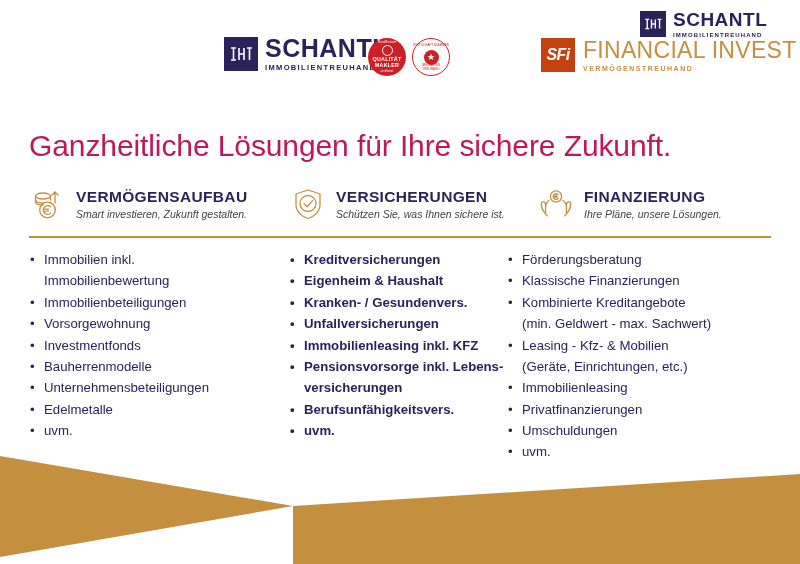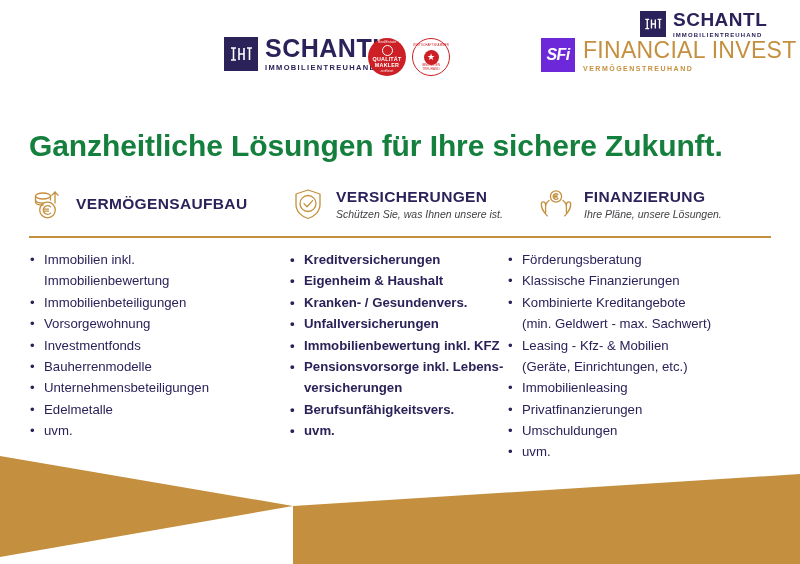--- a/index.html
+++ b/index.html
@@ -136,21 +136,21 @@
   
   .sfi-lockup {
     position: absolute;
     left: 541px; top: 38px;
     display: flex;
     align-items: center;
     gap: 8px;
   }
   .sfi-mark {
     width: 34px; height: 34px;
-    background: #6d28d9;
+    background: #c2410c;
     display: flex;
     align-items: center;
     justify-content: center;
     flex: none;
   }
   .sfi-mark-text {
     color: #ffffff;
     font-size: 16px;
     font-weight: bold;
     font-style: italic;
@@ -169,22 +169,22 @@
     letter-spacing: 1.5px;
     margin-top: 3px;
     font-weight: bold;
   }
 
   
   .headline {
     position: absolute;
     left: 29px; top: 129px;
     font-size: 30px;
-    font-weight: bold;
-    color: #15803d;
+    font-weight: normal;
+    color: #be185d;
     letter-spacing: -0.1px;
     white-space: nowrap;
   }
 
   
   .cat-row {
     position: absolute;
     top: 186px; left: 0;
     width: 800px;
     height: 42px;
@@ -356,36 +356,37 @@
             <path d="M5.5 14 c0 1.7 3.4 3 7.5 3"></path>
             <path d="M25 17 v-11 M25 6 l-3.2 3.4 M25 6 l3.2 3.4"></path>
             <circle cx="17.5" cy="24" r="7.8"></circle>
             <path d="M20.6 20.9 a4.3 4.3 0 1 0 0 6.2"></path>
             <path d="M13.4 23.2 h5.2 M13.4 25.1 h5.2"></path>
           </g>
         </svg>
       </div>
       <div class="cat-text">
         <div class="cat-title">VERMÖGENSAUFBAU</div>
+        <div class="cat-tagline">Smart investieren, Zukunft gestalten.</div>
       </div>
     </div>
 
     <div class="cat cat-2">
       <div class="cat-icon">
         <svg width="36" height="36" viewBox="0 0 36 36">
           <g fill="none" stroke="#c4903f" stroke-width="1.3" stroke-linecap="round" stroke-linejoin="round">
             <path d="M18 4 L30 8 v10.5 C30 25.5 24.5 30.5 18 32.5 11.5 30.5 6 25.5 6 18.5 V8 Z"></path>
             <circle cx="18" cy="17.5" r="8"></circle>
             <path d="M14 17.6 l3 3.2 5.6 -6.2"></path>
           </g>
         </svg>
       </div>
       <div class="cat-text">
         <div class="cat-title">VERSICHERUNGEN</div>
-        <div class="cat-tagline">Schützen Sie, was Ihnen unsere ist.</div>
+        <div class="cat-tagline">Schützen Sie, was Ihnen sichere ist.</div>
       </div>
     </div>
 
     <div class="cat cat-3">
       <div class="cat-icon">
         <svg width="36" height="36" viewBox="0 0 36 36">
           <g fill="none" stroke="#c4903f" stroke-width="1.3" stroke-linecap="round" stroke-linejoin="round">
             <circle cx="18" cy="10.5" r="5.6"></circle>
             <path d="M20 8.6 a2.8 2.8 0 1 0 0 3.9"></path>
             <path d="M16 9.9 h3.1 M16 11.2 h3.1"></path>
@@ -416,21 +417,21 @@
           <li>Edelmetalle</li>
           <li>uvm.</li>
         </ul>
     </div>
     <div class="col col-2">
       <ul>
           <li>Kreditversicherungen</li>
           <li>Eigenheim &amp; Haushalt</li>
           <li>Kranken- / Gesundenvers.</li>
           <li>Unfallversicherungen</li>
-          <li>Immobilienbewertung inkl. KFZ</li>
+          <li>Immobilienleasing inkl. KFZ</li>
           <li>Pensionsvorsorge inkl. Lebens-</li>
           <li class="cont">versicherungen</li>
           <li>Berufsunfähigkeitsvers.</li>
           <li>uvm.</li>
         </ul>
     </div>
     <div class="col col-3">
       <ul>
           <li>Förderungsberatung</li>
           <li>Klassische Finanzierungen</li>

